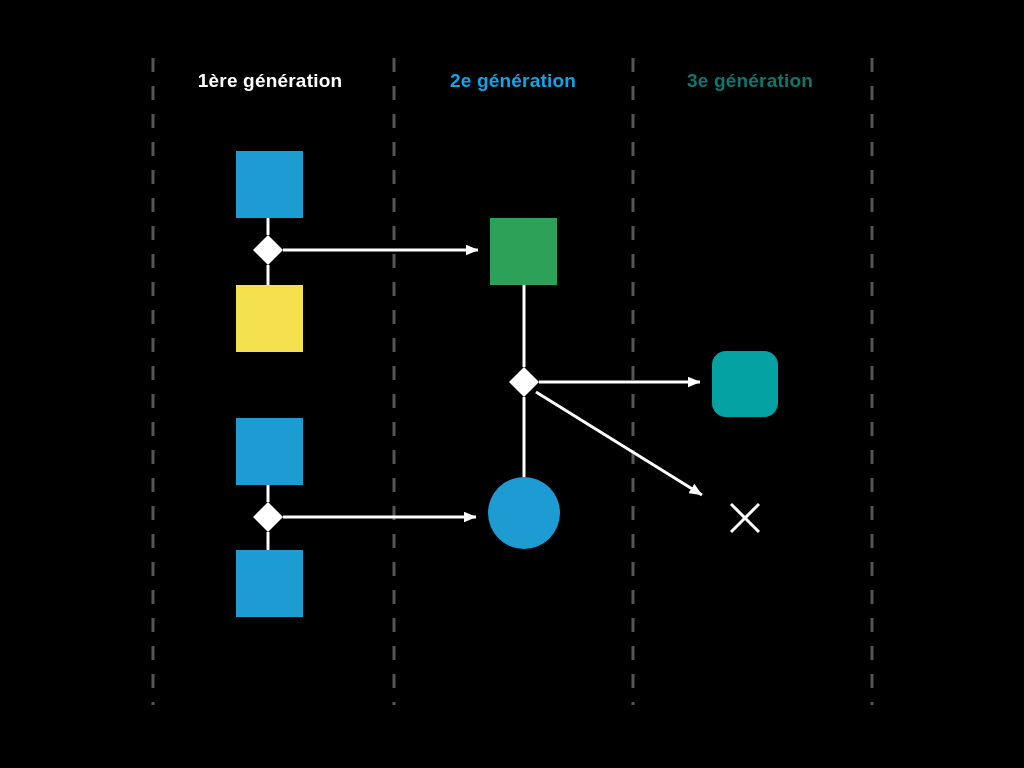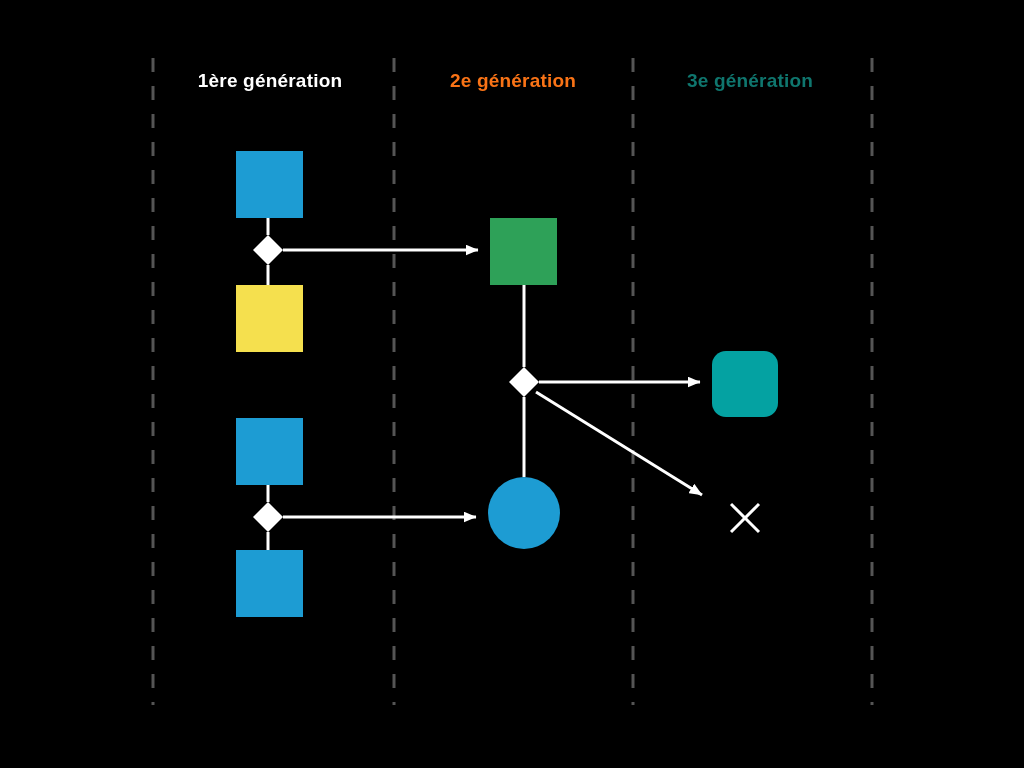--- a/index.html
+++ b/index.html
@@ -92,17 +92,17 @@
       <div class="node square" style="left: 236px; top: 285px; width: 67px; height: 67px; background: rgb(245, 224, 78);"></div>
       <div class="node square" style="left: 236px; top: 418px; width: 67px; height: 67px; background: rgb(29, 156, 211);"></div>
       <div class="node square" style="left: 236px; top: 550px; width: 67px; height: 67px; background: rgb(29, 156, 211);"></div>
       <div class="node square" style="left: 490px; top: 218px; width: 67px; height: 67px; background: rgb(46, 161, 88);"></div>
       <div class="node circle" style="left: 488px; top: 477px; width: 72px; height: 72px; background: rgb(29, 156, 211);"></div>
       <div class="node rounded" style="left: 712px; top: 351px; width: 66px; height: 66px; background: rgb(4, 162, 162);"></div>
     </div>
 
   <div id="headers-layer">
       <div class="gen-label" style="left: 270px; top: 70px; color: rgb(255, 255, 255);">1ère génération</div>
-      <div class="gen-label" style="left: 513px; top: 70px; color: #f97316;">2e génération</div>
+      <div class="gen-label" style="left: 513px; top: 70px; color: #0ea5e9;">2e génération</div>
       <div class="gen-label" style="left: 750px; top: 70px; color: #0f766e;">3e génération</div>
     </div>
 
 </div>
 
 </body></html>

